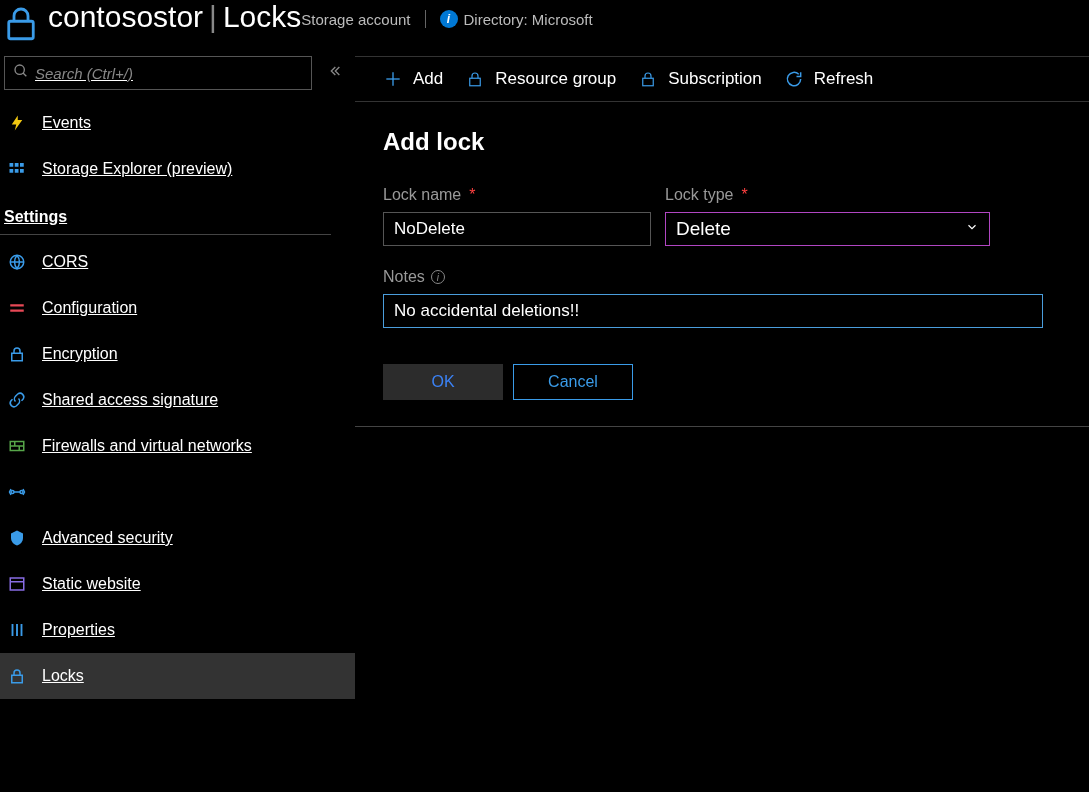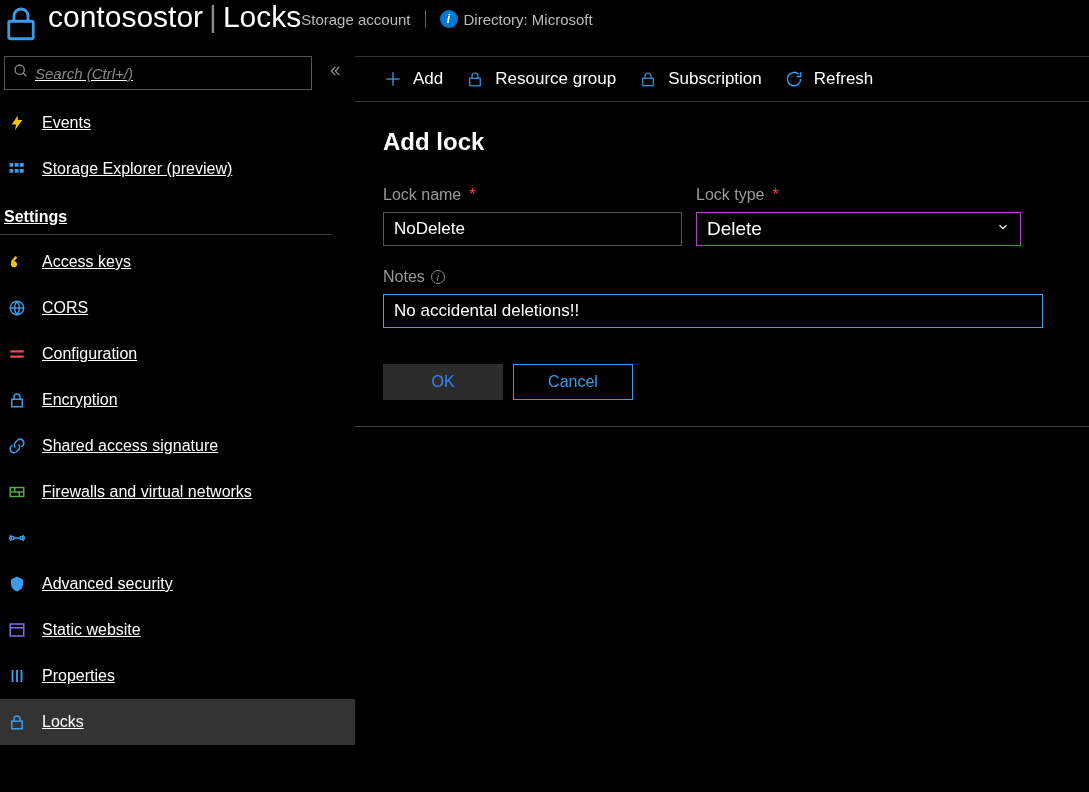--- a/index.html
+++ b/index.html
@@ -243,21 +243,21 @@
     .text-input, .select-box, .notes-input {
       background: #000000;
       border: 1px solid #555555;
       color: #ffffff;
       font-size: 17px;
       padding: 6px 10px;
       height: 34px;
       outline: none;
     }
     .text-input {
-      width: 299px;
+      width: 268px;
     }
     .select-box {
       width: 325px;
       border-color: #b146c2;
       display: flex;
       align-items: center;
       justify-content: space-between;
       cursor: pointer;
     }
     .select-value {
@@ -380,29 +380,20 @@
             <rect x="2" y="12" width="5" height="5"></rect>
               <rect x="9" y="12" width="5" height="5"></rect>
               <rect x="16" y="12" width="5" height="5"></rect>
           </svg>
         </span>
         <span class="sidebar-item-label">Storage Explorer (preview)</span>
       </div>
 
       <div class="sidebar-section-header">Settings</div>
 
-      <div class="sidebar-item">
-        <span class="icon-slot">
-          <svg width="18" height="18" viewBox="0 0 24 24" fill="#f2c811">
-              <circle cx="8" cy="15" r="4"></circle>
-              <rect x="10" y="4" width="3" height="10" transform="rotate(40 10 4)"></rect>
-            </svg>
-        </span>
-        <span class="sidebar-item-label">Access keys</span>
-      </div>
 
       <div class="sidebar-item">
         <span class="icon-slot">
           <svg width="18" height="18" viewBox="0 0 24 24" fill="none" stroke="#3a9be8" stroke-width="2">
               <circle cx="12" cy="12" r="9"></circle>
               <path d="M3 12 h18 M12 3 a14 14 0 0 1 0 18 a14 14 0 0 1 0 -18"></path>
             </svg>
         </span>
         <span class="sidebar-item-label">CORS</span>
       </div>

